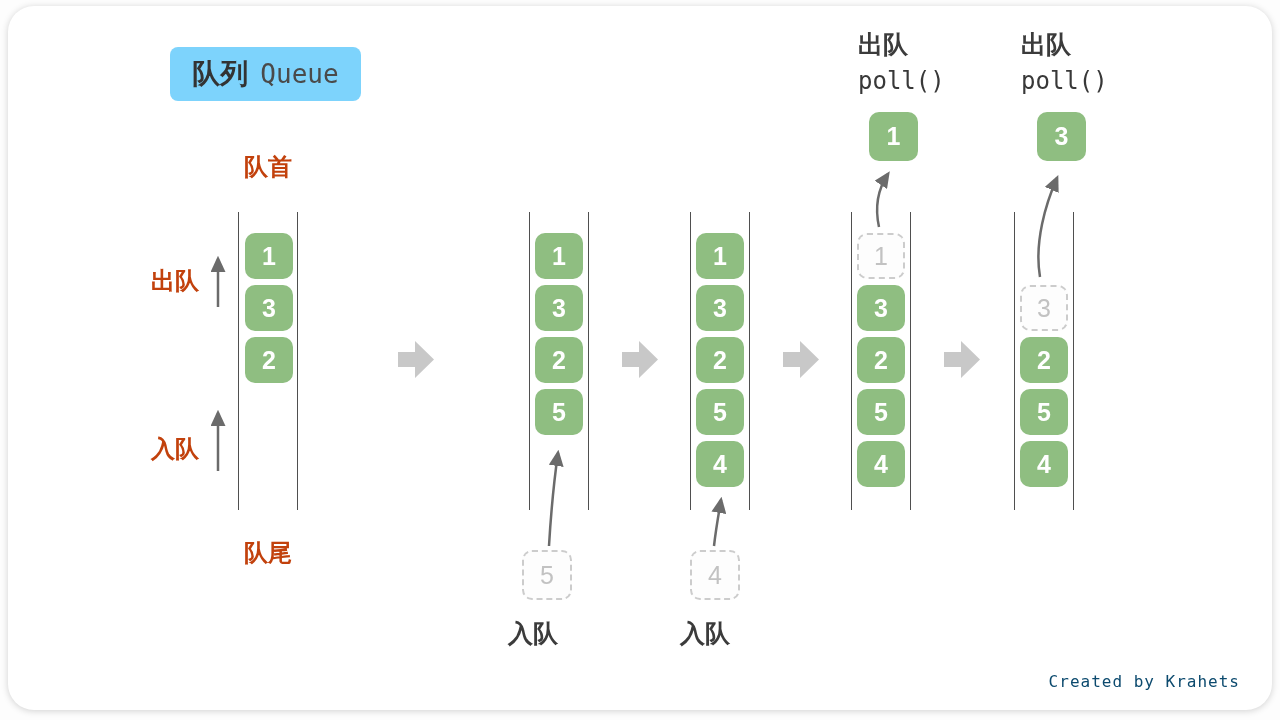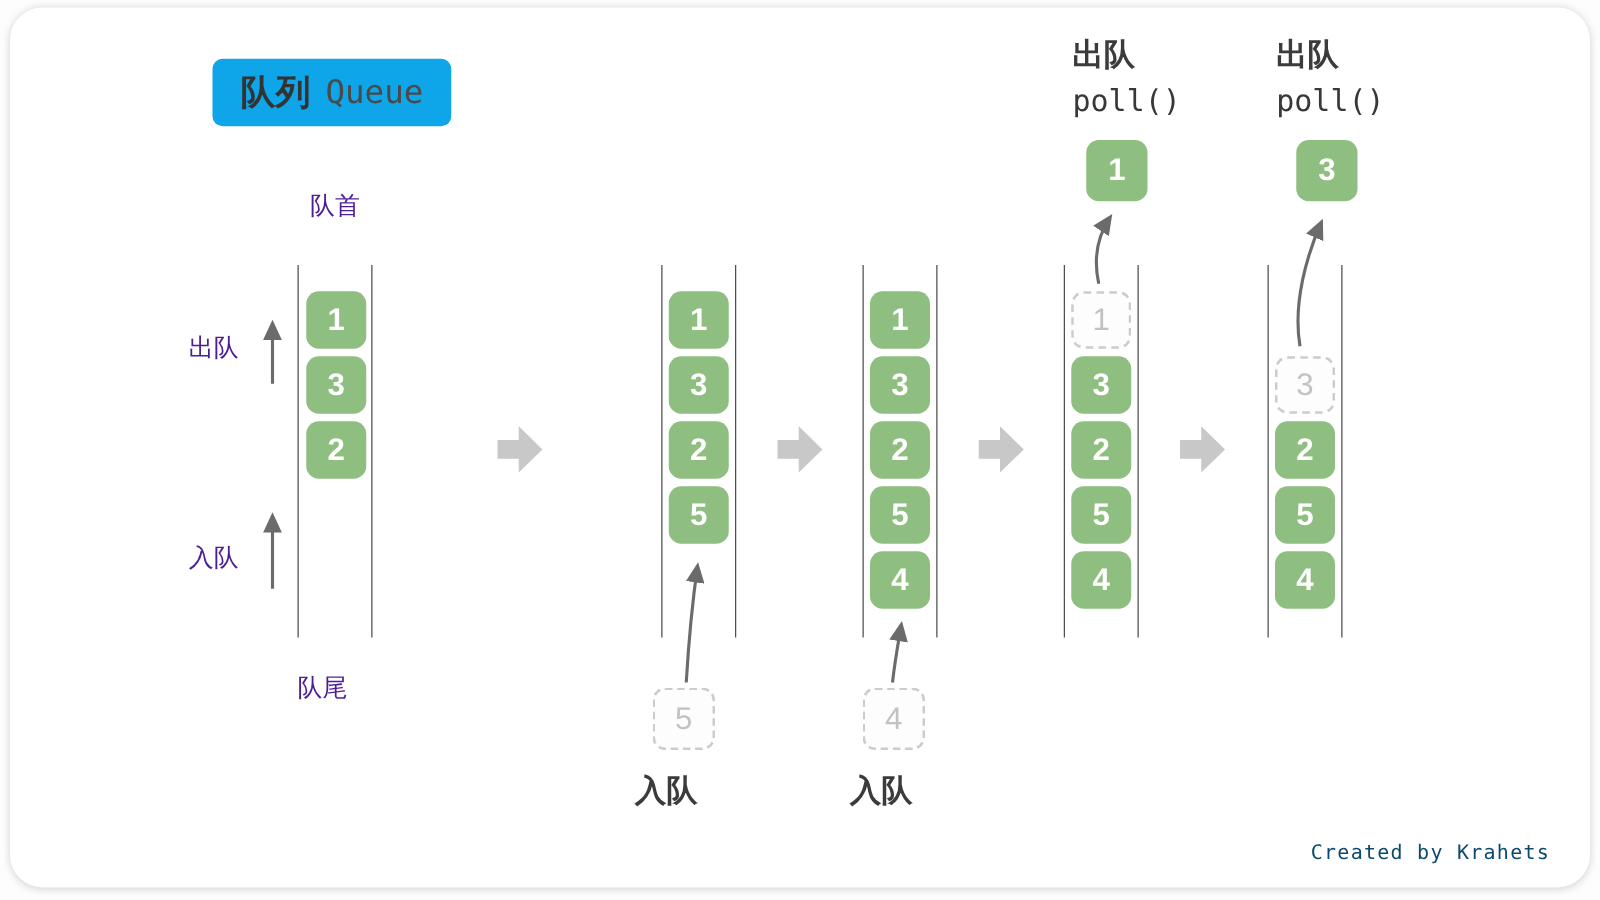--- a/index.html
+++ b/index.html
@@ -16,30 +16,30 @@
     background: #ffffff;
     border-radius: 26px;
     box-shadow: 0 1px 7px rgba(0,0,0,0.18);
   }
   .overlay { position: absolute; left: 0; top: 0; width: 1280px; height: 720px; z-index: 2; }
   .abs { position: absolute; z-index: 3; }
 
   
   .title-box {
     left: 170px; top: 47px; width: 191px; height: 54px;
-    background: #0ea5e9; border-radius: 8px;
+    background: #7dd3fc; border-radius: 8px;
     display: flex; align-items: center; justify-content: center; gap: 12px;
   }
   .title-zh { font-size: 28px; font-weight: 700; color: #333333; }
   .title-en { font-family: "DejaVu Sans Mono", "Liberation Mono", monospace; font-size: 26px; color: #4a4a4a; text-align: center; }
 
   
-  .lbl { font-size: 20px; font-weight: 400; color: #4c1d95; }
+  .lbl { font-size: 24px; font-weight: 700; color: #c2410c; }
   .front-lbl { left: 238px; top: 151px; width: 60px; text-align: center; }
-  .rear-lbl  { left: 238px; top: 537px; width: 60px; text-align: left; }
+  .rear-lbl  { left: 238px; top: 537px; width: 60px; text-align: center; }
   .deq-lbl   { left: 151px; top: 265px; }
   .enq-lbl   { left: 151px; top: 433px; }
 
   
   .col {
     position: absolute; z-index: 2;
     top: 212px; height: 298px; width: 60px;
     border-left: 1.5px solid #4f4f4f;
     border-right: 1.5px solid #4f4f4f;
   }

